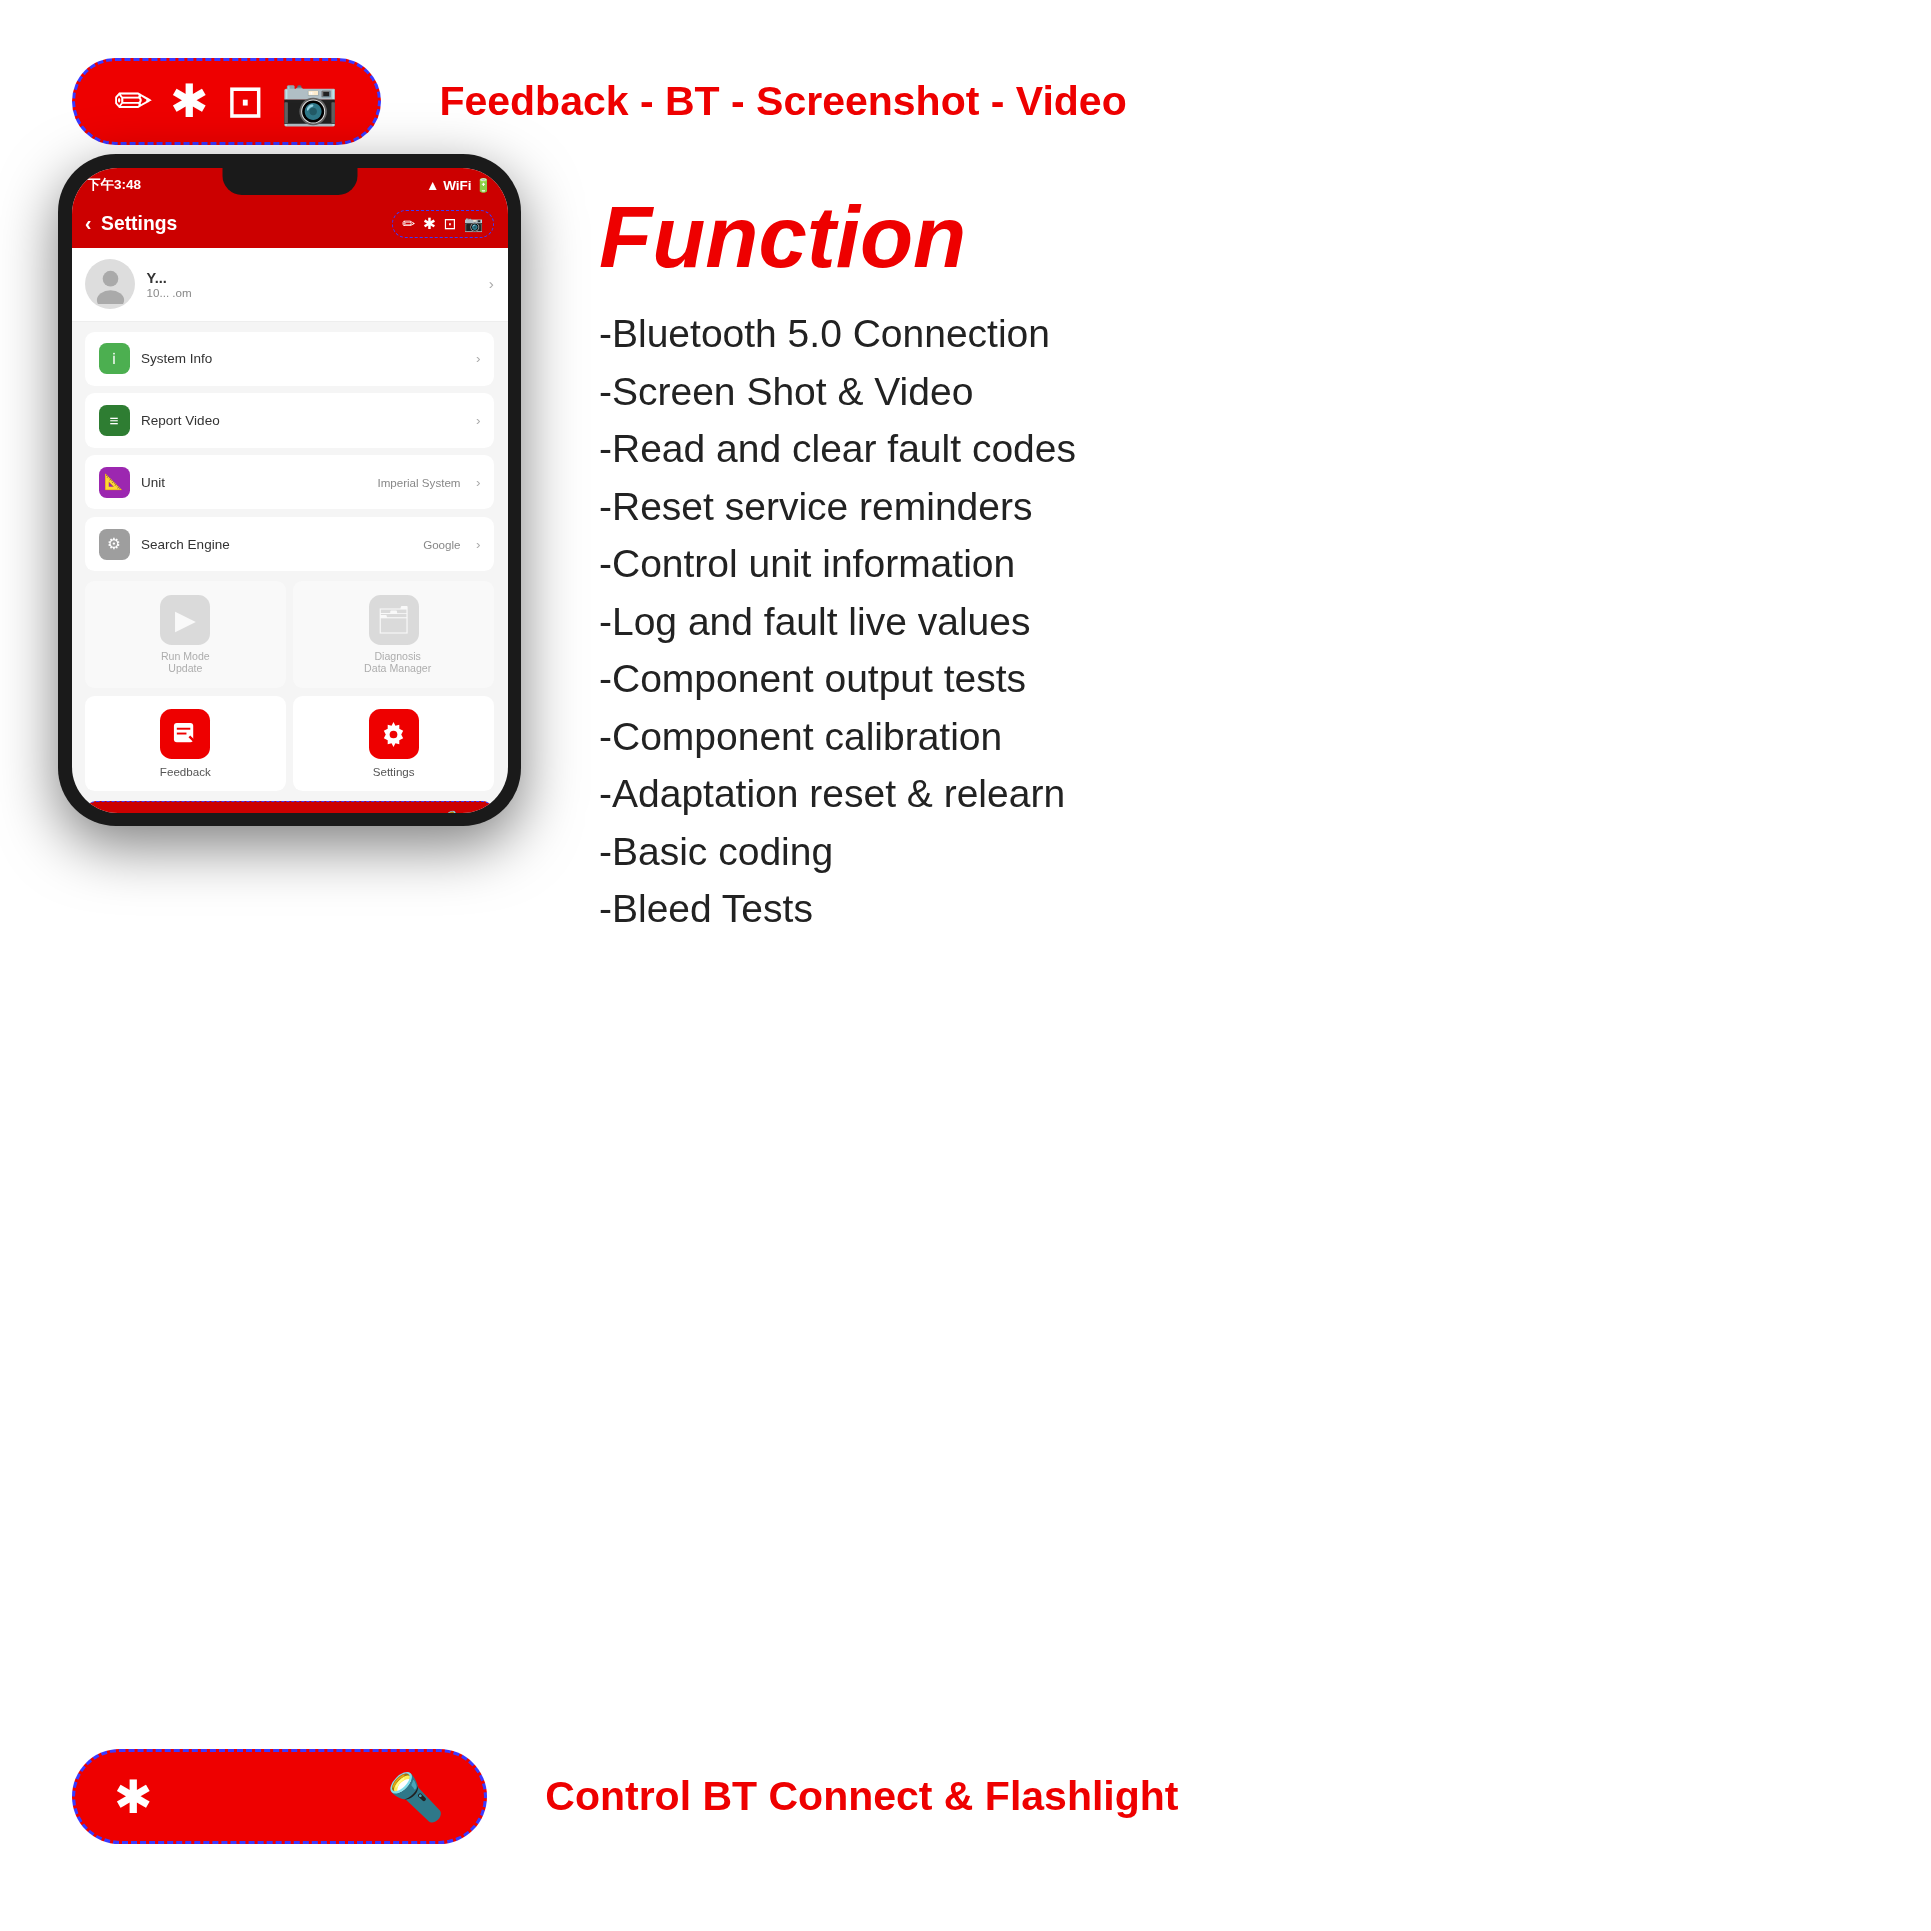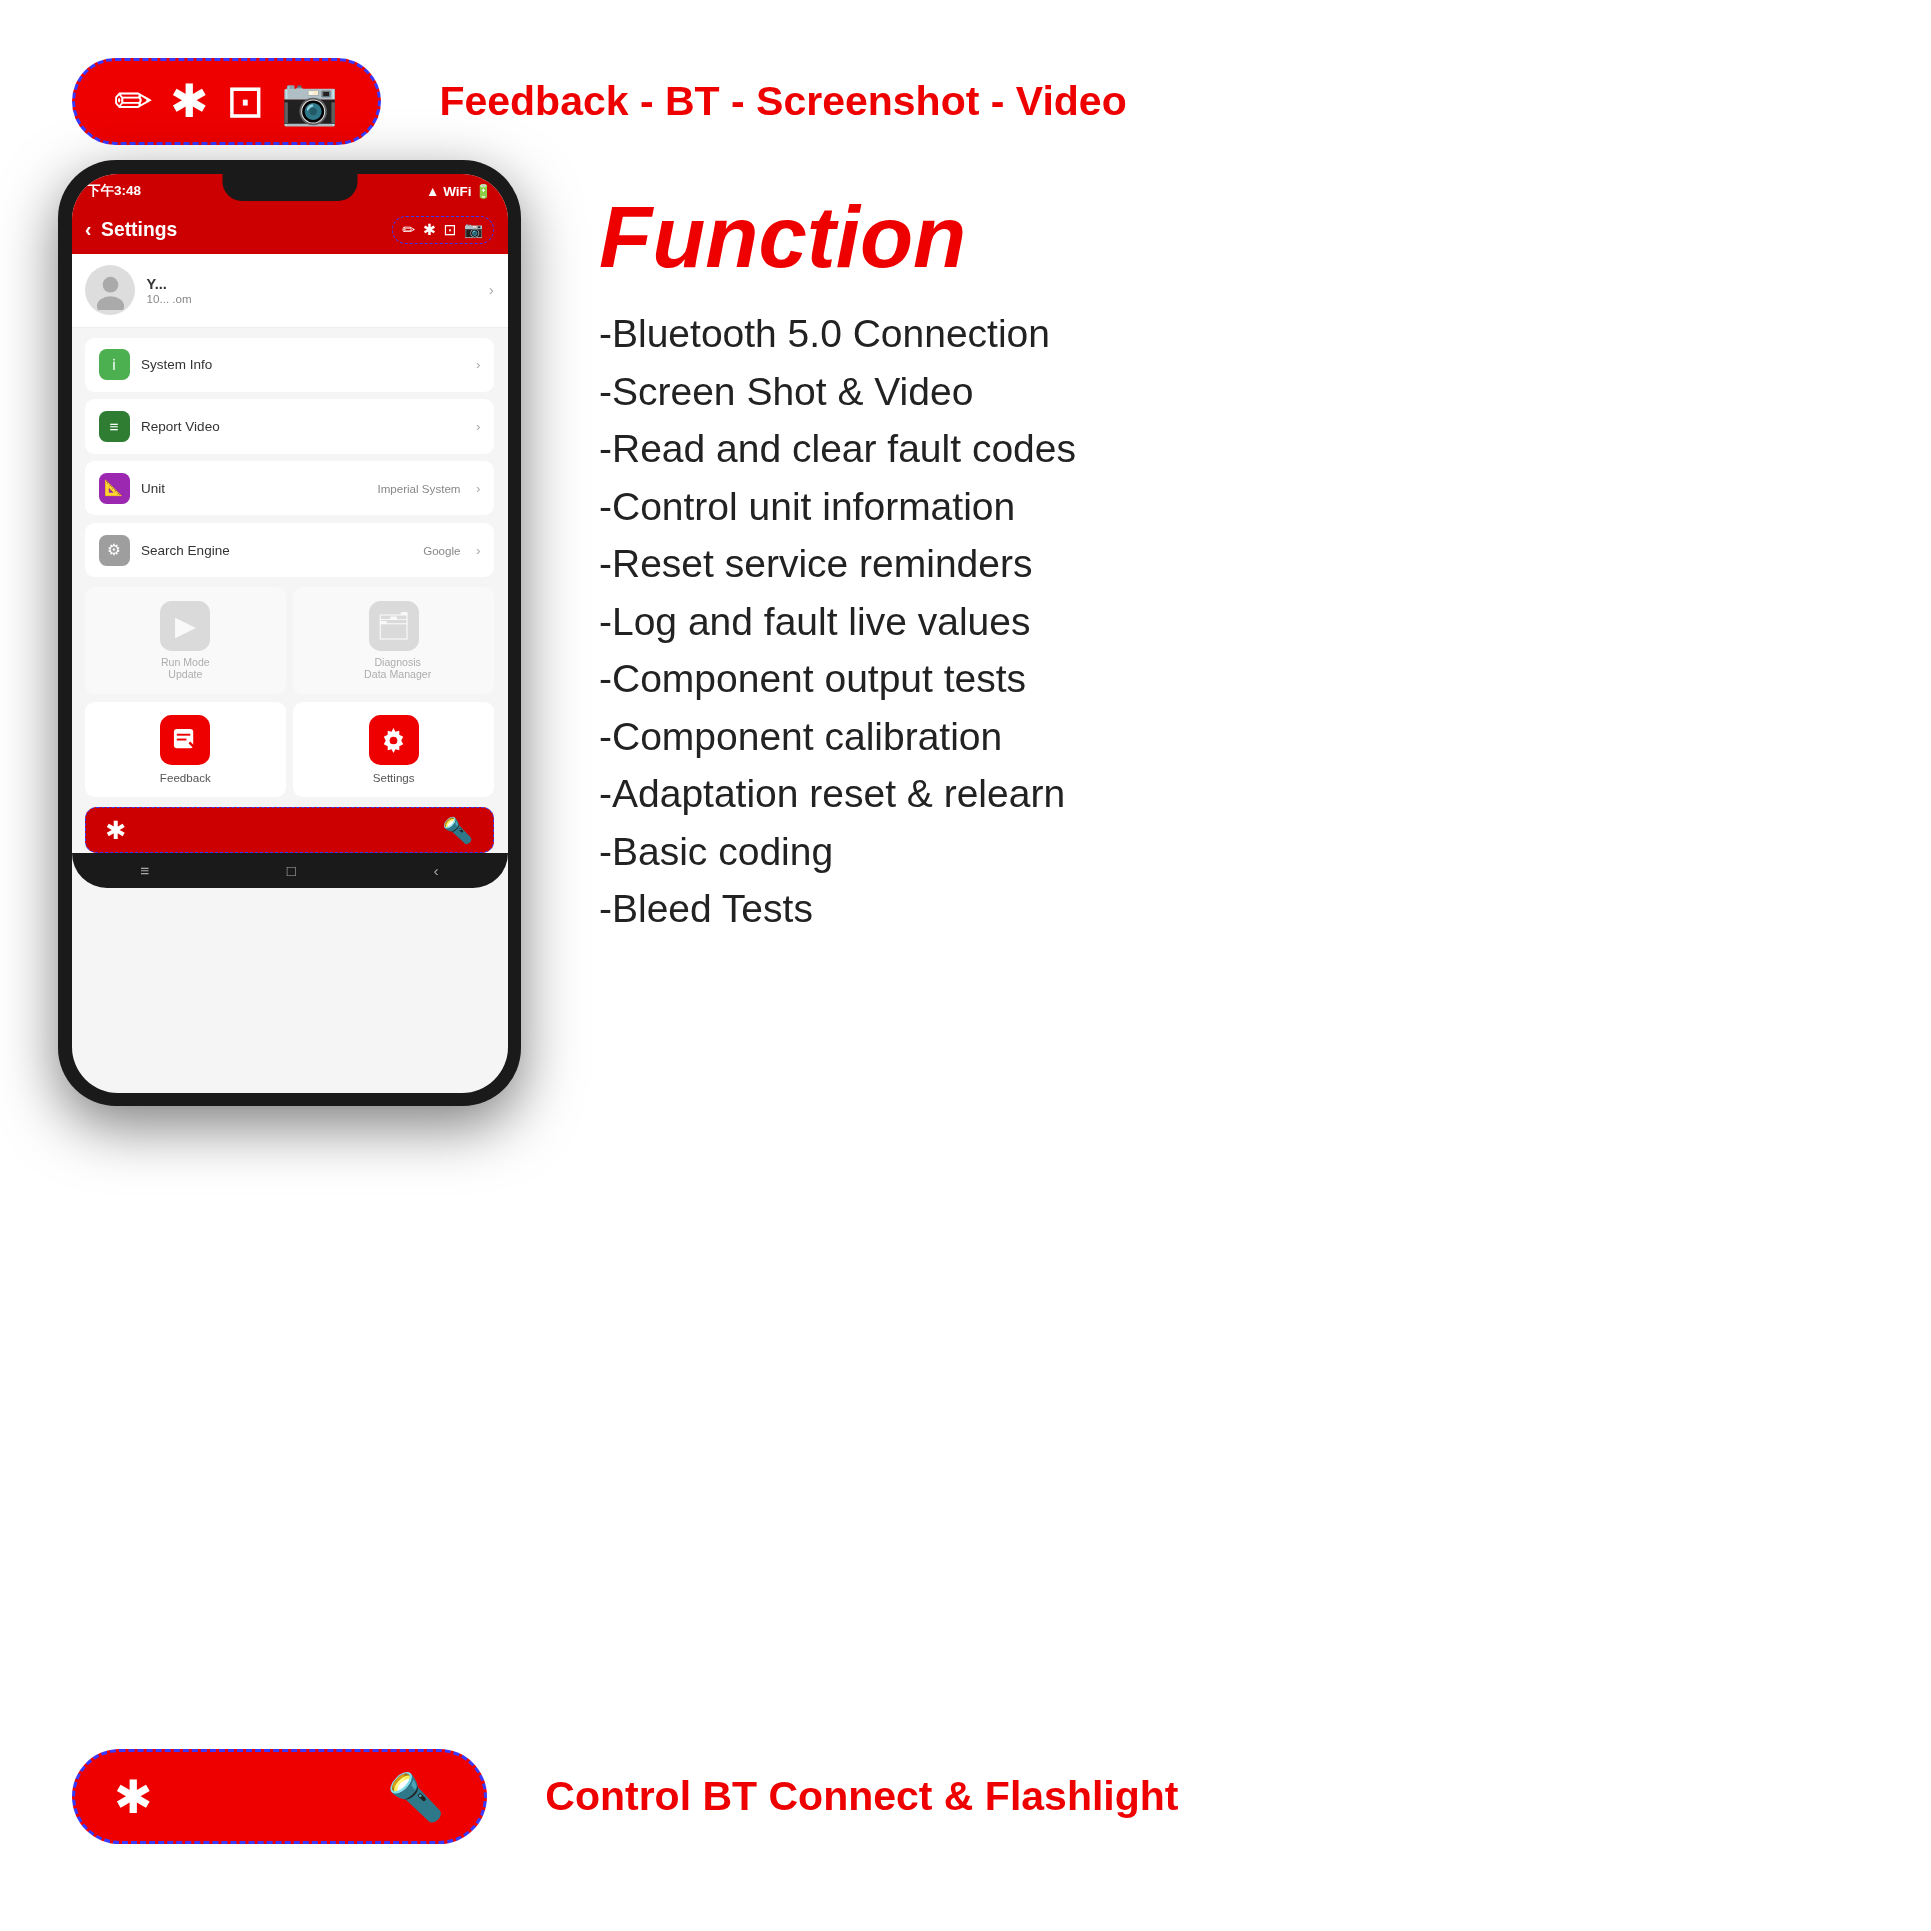--- a/index.html
+++ b/index.html
@@ -39,24 +39,24 @@
       color: #e00;
       font-size: 41px;
       font-weight: 600;
       margin-left: 19.3px;
       white-space: nowrap;
     }
 
     
     .phone-wrap {
       position: absolute;
-      top: 160px;
+      top: 154px;
       left: 58px;
       width: 463px;
-      height: 946px;
+      height: 672px;
     }
     .phone-frame {
       width: 100%;
       height: 100%;
       background: #1a1a1a;
       border-radius: 58px;
       padding: 13.5px;
       box-shadow: 0 19.3px 58px rgba(0,0,0,0.5);
       position: relative;
     }
@@ -451,22 +451,22 @@
   </div>
   <span class="bottom-toolbar-label">Control BT Connect &amp; Flashlight</span>
 </div>
 
 <div class="right-panel">
   <div class="function-title">Function</div>
   <ul class="feature-list">
     <li>-Bluetooth 5.0 Connection</li>
     <li>-Screen Shot &amp; Video</li>
     <li>-Read and clear fault codes</li>
+    <li>-Reset service reminders</li>
     <li>-Control unit information</li>
-    <li>-Reset service reminders</li>
     <li>-Log and fault live values</li>
     <li>-Component output tests</li>
     <li>-Component calibration</li>
     <li>-Adaptation reset &amp; relearn</li>
     <li>-Basic coding</li>
     <li>-Bleed Tests</li>
   </ul>
 </div>
 
 

